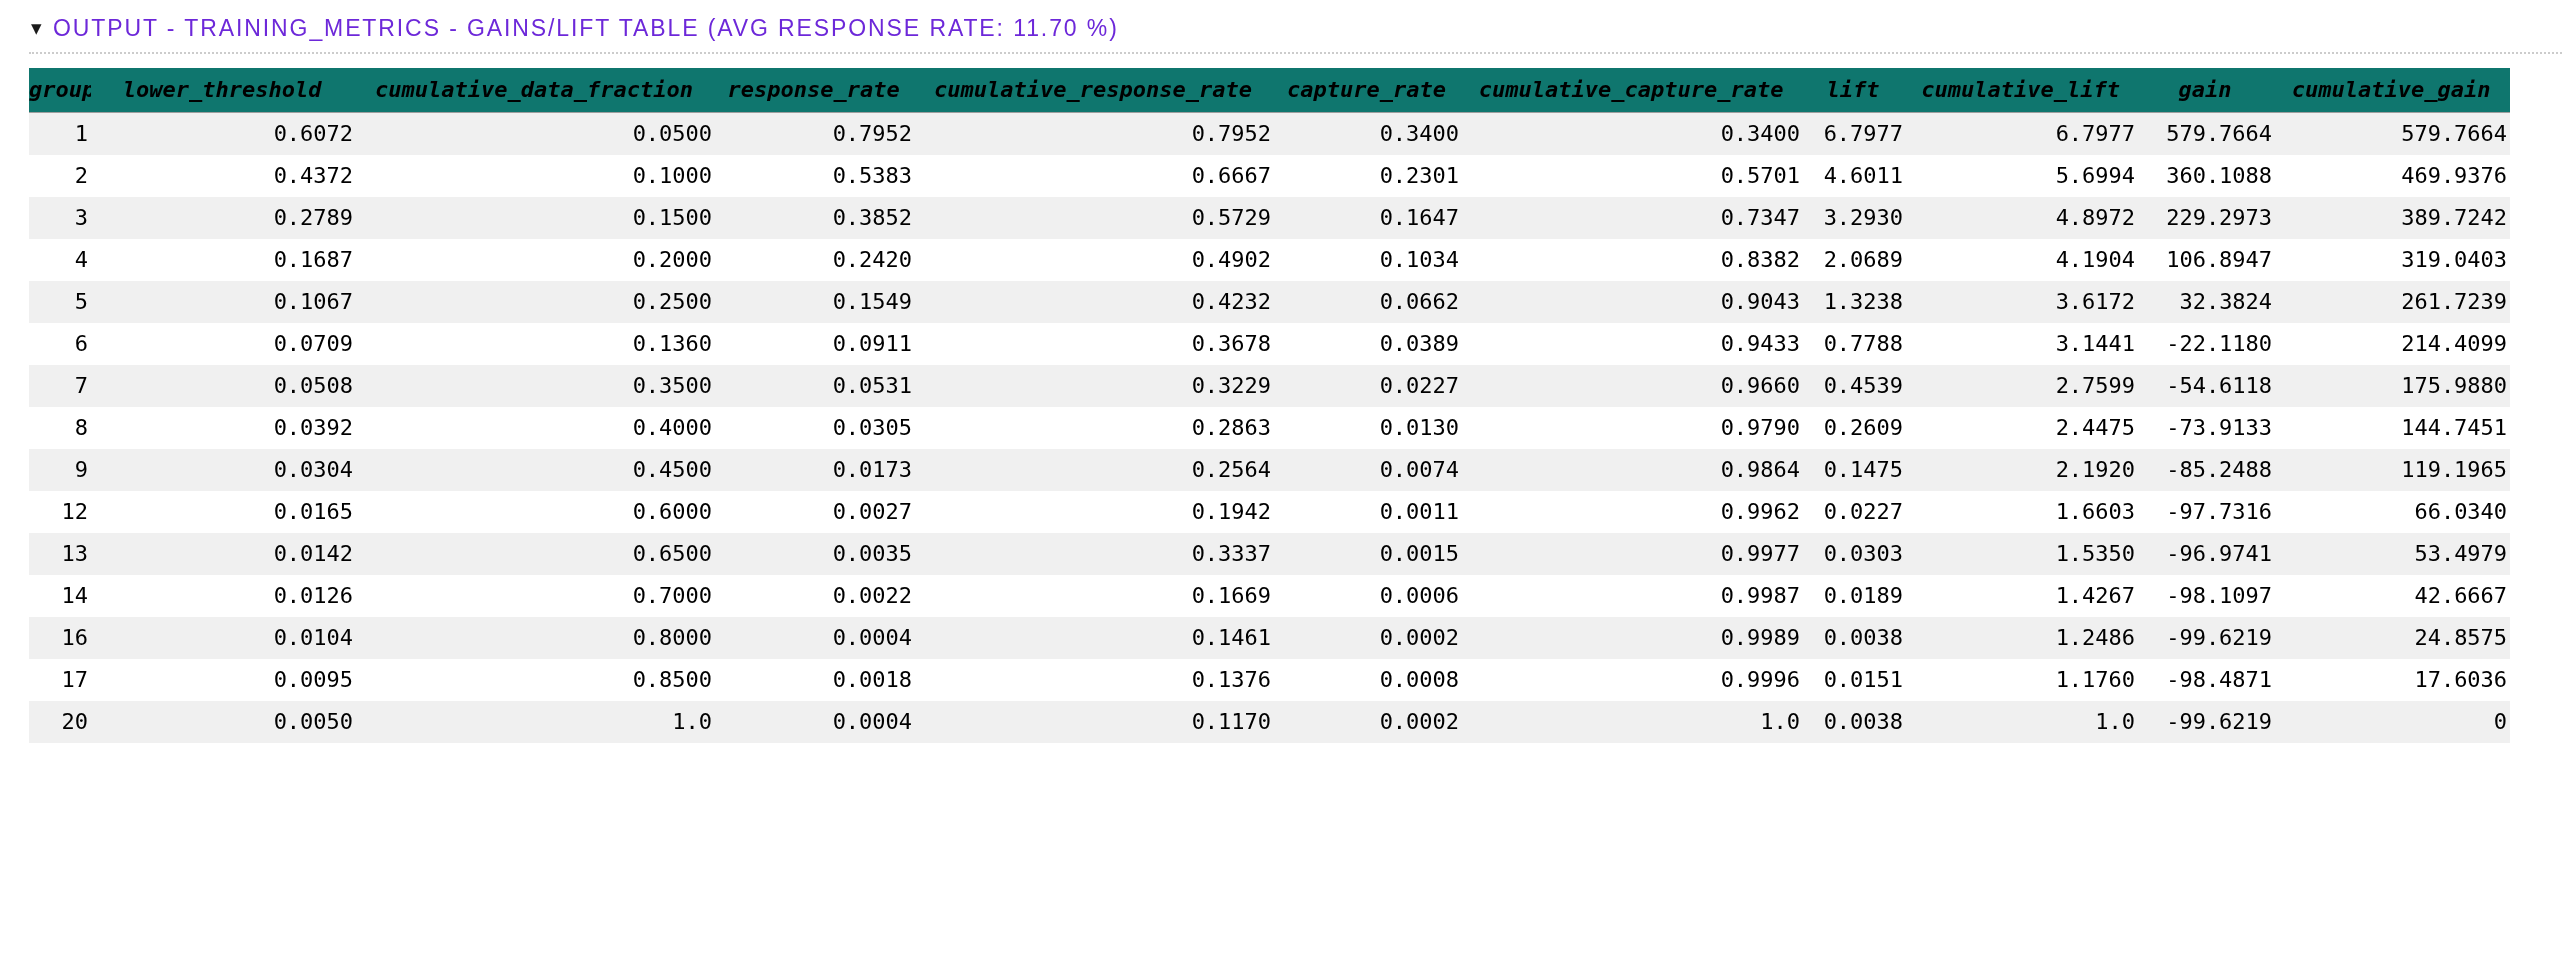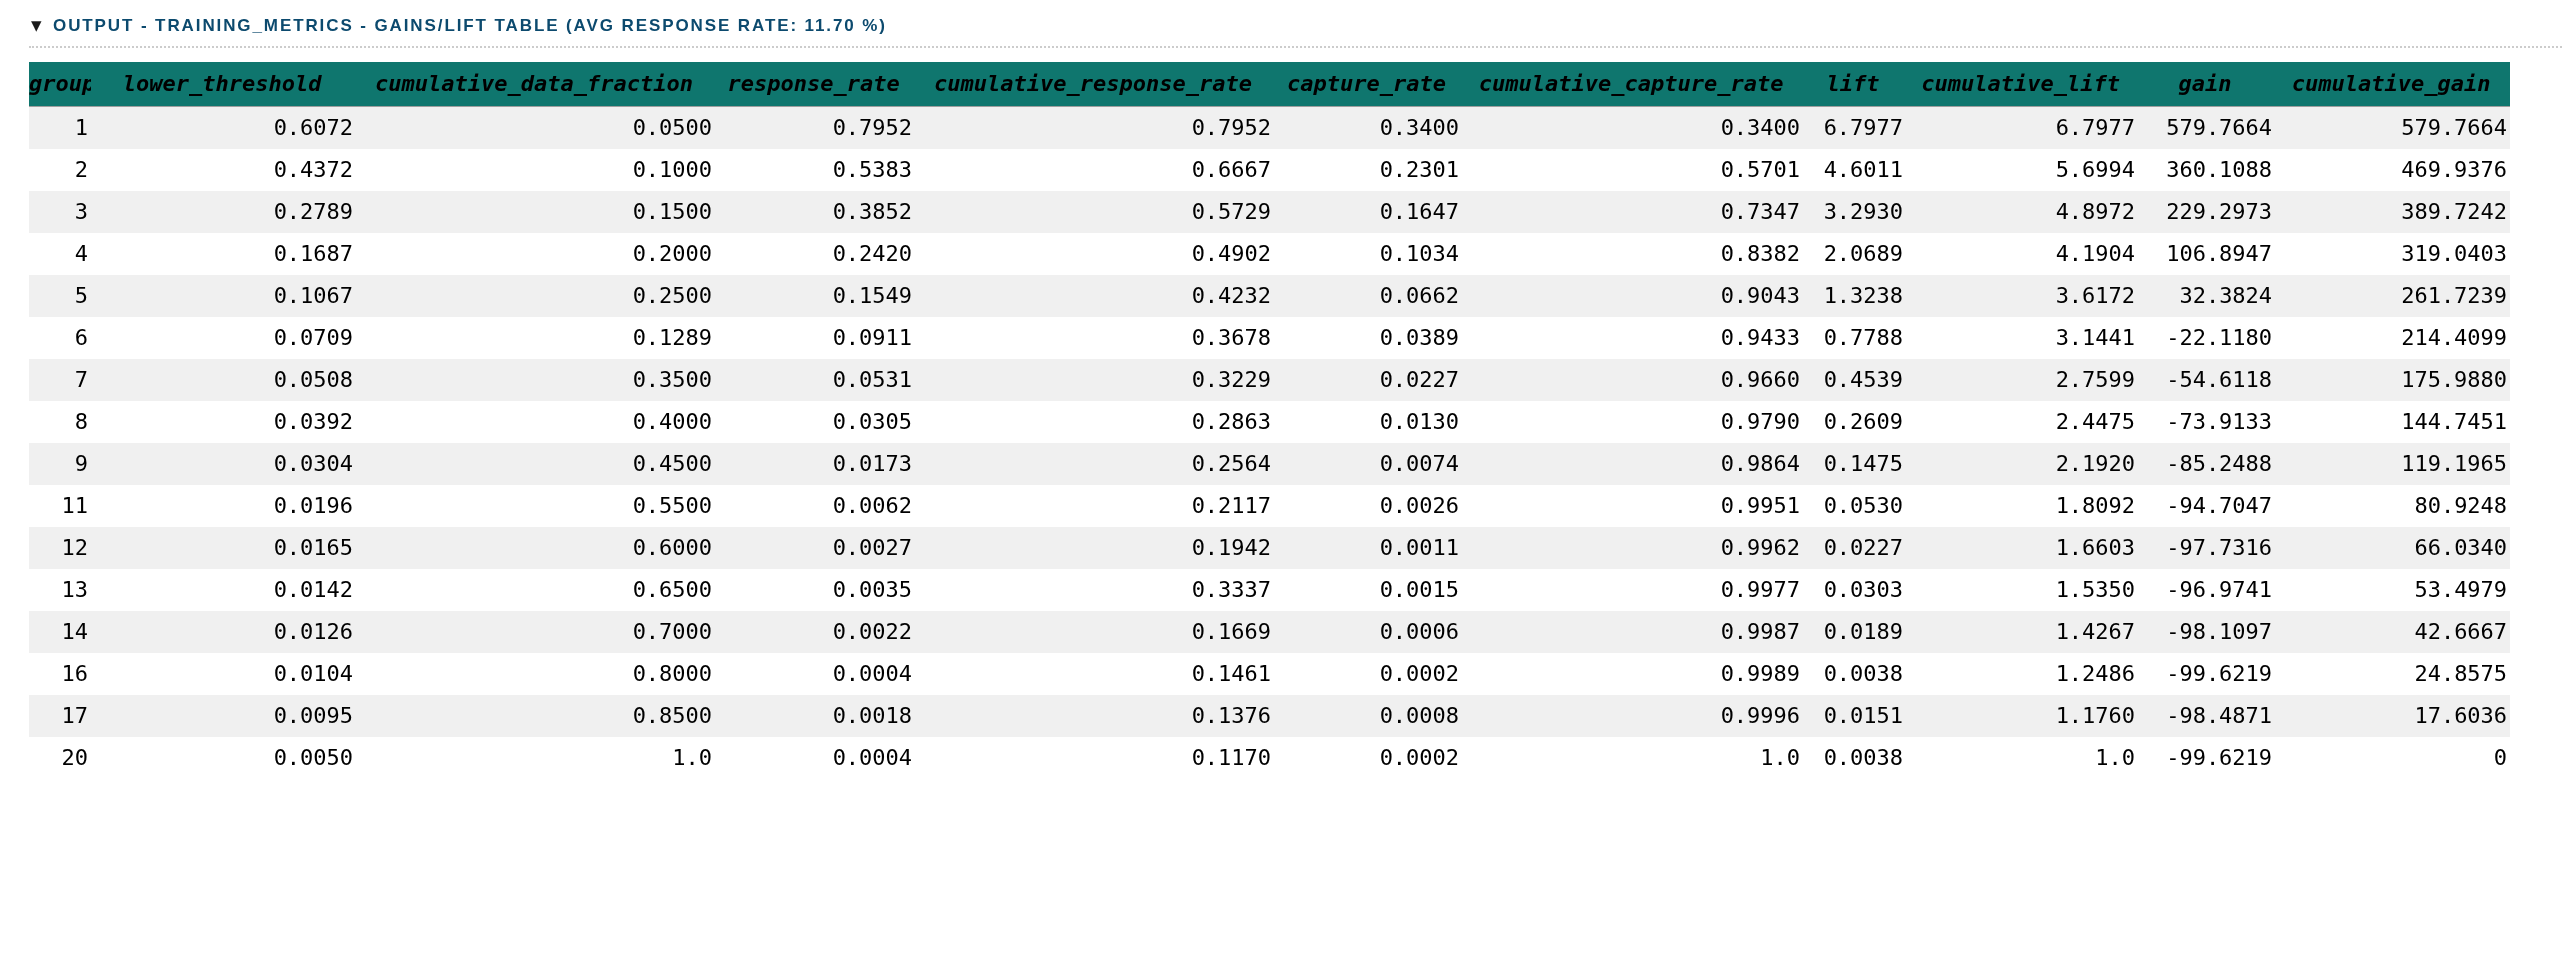--- a/index.html
+++ b/index.html
@@ -27,24 +27,24 @@
   }
   .caret {
     font-family: "DejaVu Sans", sans-serif;
     font-size: 21px;
     line-height: 21px;
     color: #1a1a1a;
     margin-right: 11.6px;
   }
   .section-title {
     font-family: "Liberation Sans", sans-serif;
-    font-size: 17px;
-    font-weight: bold;
+    font-size: 23px;
+    font-weight: normal;
     letter-spacing: 1.9px;
-    color: #0c4a6e;
+    color: #6d28d9;
     white-space: nowrap;
   }
   table.metrics {
     margin-top: 13.5px;
     border-collapse: collapse;
     table-layout: fixed;
     width: 2480px;
     font-size: 22px;
   }
   table.metrics th {
@@ -170,21 +170,21 @@
           <td>0.0662</td>
           <td>0.9043</td>
           <td>1.3238</td>
           <td>3.6172</td>
           <td>32.3824</td>
           <td>261.7239</td>
         </tr>
         <tr>
           <td>6</td>
           <td>0.0709</td>
-          <td>0.1289</td>
+          <td>0.1360</td>
           <td>0.0911</td>
           <td>0.3678</td>
           <td>0.0389</td>
           <td>0.9433</td>
           <td>0.7788</td>
           <td>3.1441</td>
           <td>-22.1180</td>
           <td>214.4099</td>
         </tr>
         <tr>
@@ -220,33 +220,20 @@
           <td>0.0173</td>
           <td>0.2564</td>
           <td>0.0074</td>
           <td>0.9864</td>
           <td>0.1475</td>
           <td>2.1920</td>
           <td>-85.2488</td>
           <td>119.1965</td>
         </tr>
         <tr>
-          <td>11</td>
-          <td>0.0196</td>
-          <td>0.5500</td>
-          <td>0.0062</td>
-          <td>0.2117</td>
-          <td>0.0026</td>
-          <td>0.9951</td>
-          <td>0.0530</td>
-          <td>1.8092</td>
-          <td>-94.7047</td>
-          <td>80.9248</td>
-        </tr>
-        <tr>
           <td>12</td>
           <td>0.0165</td>
           <td>0.6000</td>
           <td>0.0027</td>
           <td>0.1942</td>
           <td>0.0011</td>
           <td>0.9962</td>
           <td>0.0227</td>
           <td>1.6603</td>
           <td>-97.7316</td>

